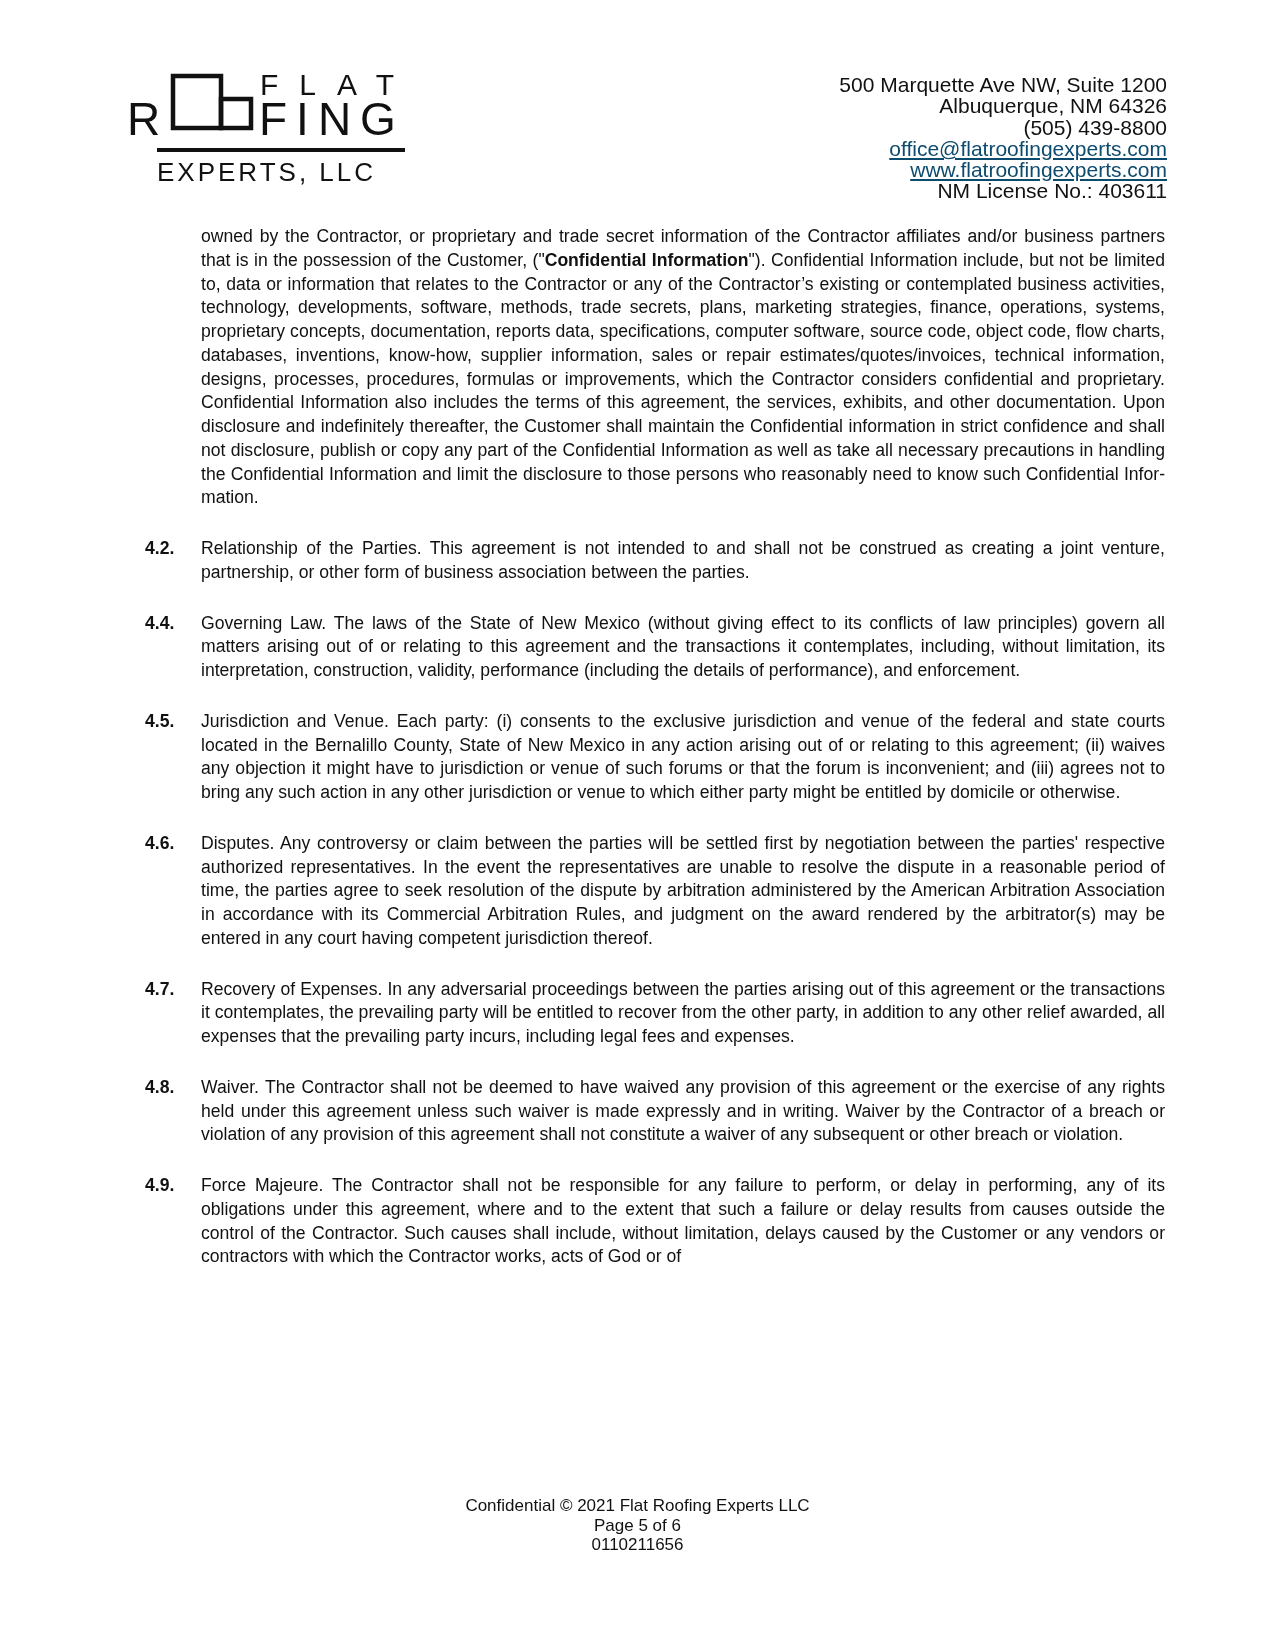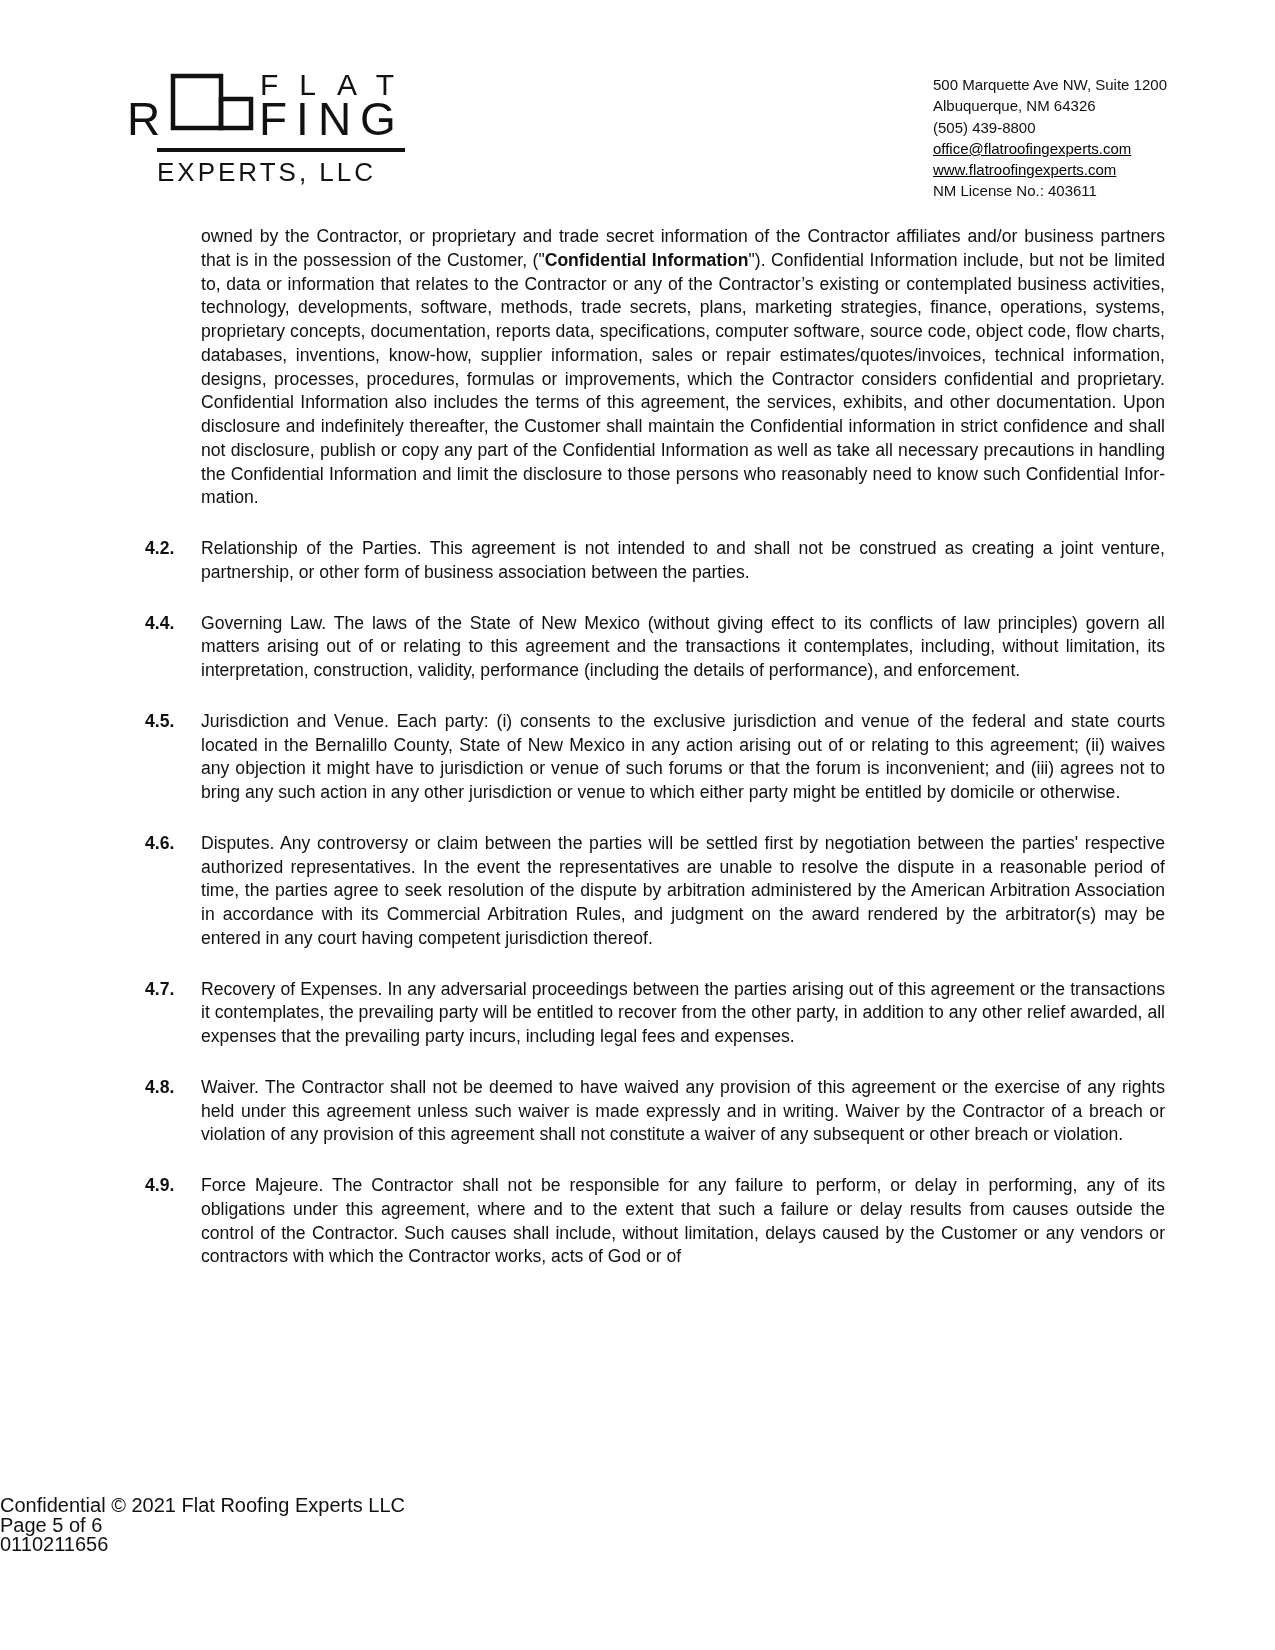--- a/index.html
+++ b/index.html
@@ -3,37 +3,37 @@
 <meta charset="utf-8">
 <style>
   html, body { margin: 0; padding: 0; background: #ffffff; }
   body {
     width: 1275px; height: 1650px; position: relative; overflow: hidden;
     font-family: "Liberation Sans", sans-serif; color: #111111;
   }
   .logo { position: absolute; left: 105px; top: 68px; width: 300px; height: 130px; margin-left: 22px; }
   .logo svg { display: block; }
   .contact {
-    position: absolute; right: 108px; top: 74px; text-align: left;
-    font-size: 15px; line-height: 21.3px;
+    position: absolute; right: 108px; top: 74px; text-align: right;
+    font-size: 21px; line-height: 21.3px;
   }
-  .contact a { color: #000000; text-decoration: underline; }
+  .contact a { color: #0c4a6e; text-decoration: underline; }
   .content {
     position: absolute; left: 145px; top: 225px; width: 1020px;
     font-size: 17.6px; line-height: 23.75px; text-align: justify;
   }
   .intro { margin-left: 56px; hyphens: manual; }
   .clause { position: relative; margin-top: 27px; padding-left: 56px; }
   .clause .num { position: absolute; left: 0; top: 0; font-weight: bold; }
   .clause .title { font-weight: normal; }
   .clause p, .intro p { margin: 0; }
   b { font-weight: bold; }
   .footer {
-    position: absolute; left: 0; right: 0; top: 1496px; 
-    font-size: 20px; line-height: 19.5px;
+    position: absolute; left: 0; right: 0; top: 1496px; text-align: center;
+    font-size: 17px; line-height: 19.5px;
   }
 </style>
 </head>
 <body>
 
 <div class="logo">
   <svg width="300" height="130" viewBox="0 0 300 130">
 
     <text x="133" y="27" font-family="Liberation Sans, sans-serif" font-size="30" letter-spacing="21" fill="#111">FLAT</text>
 

